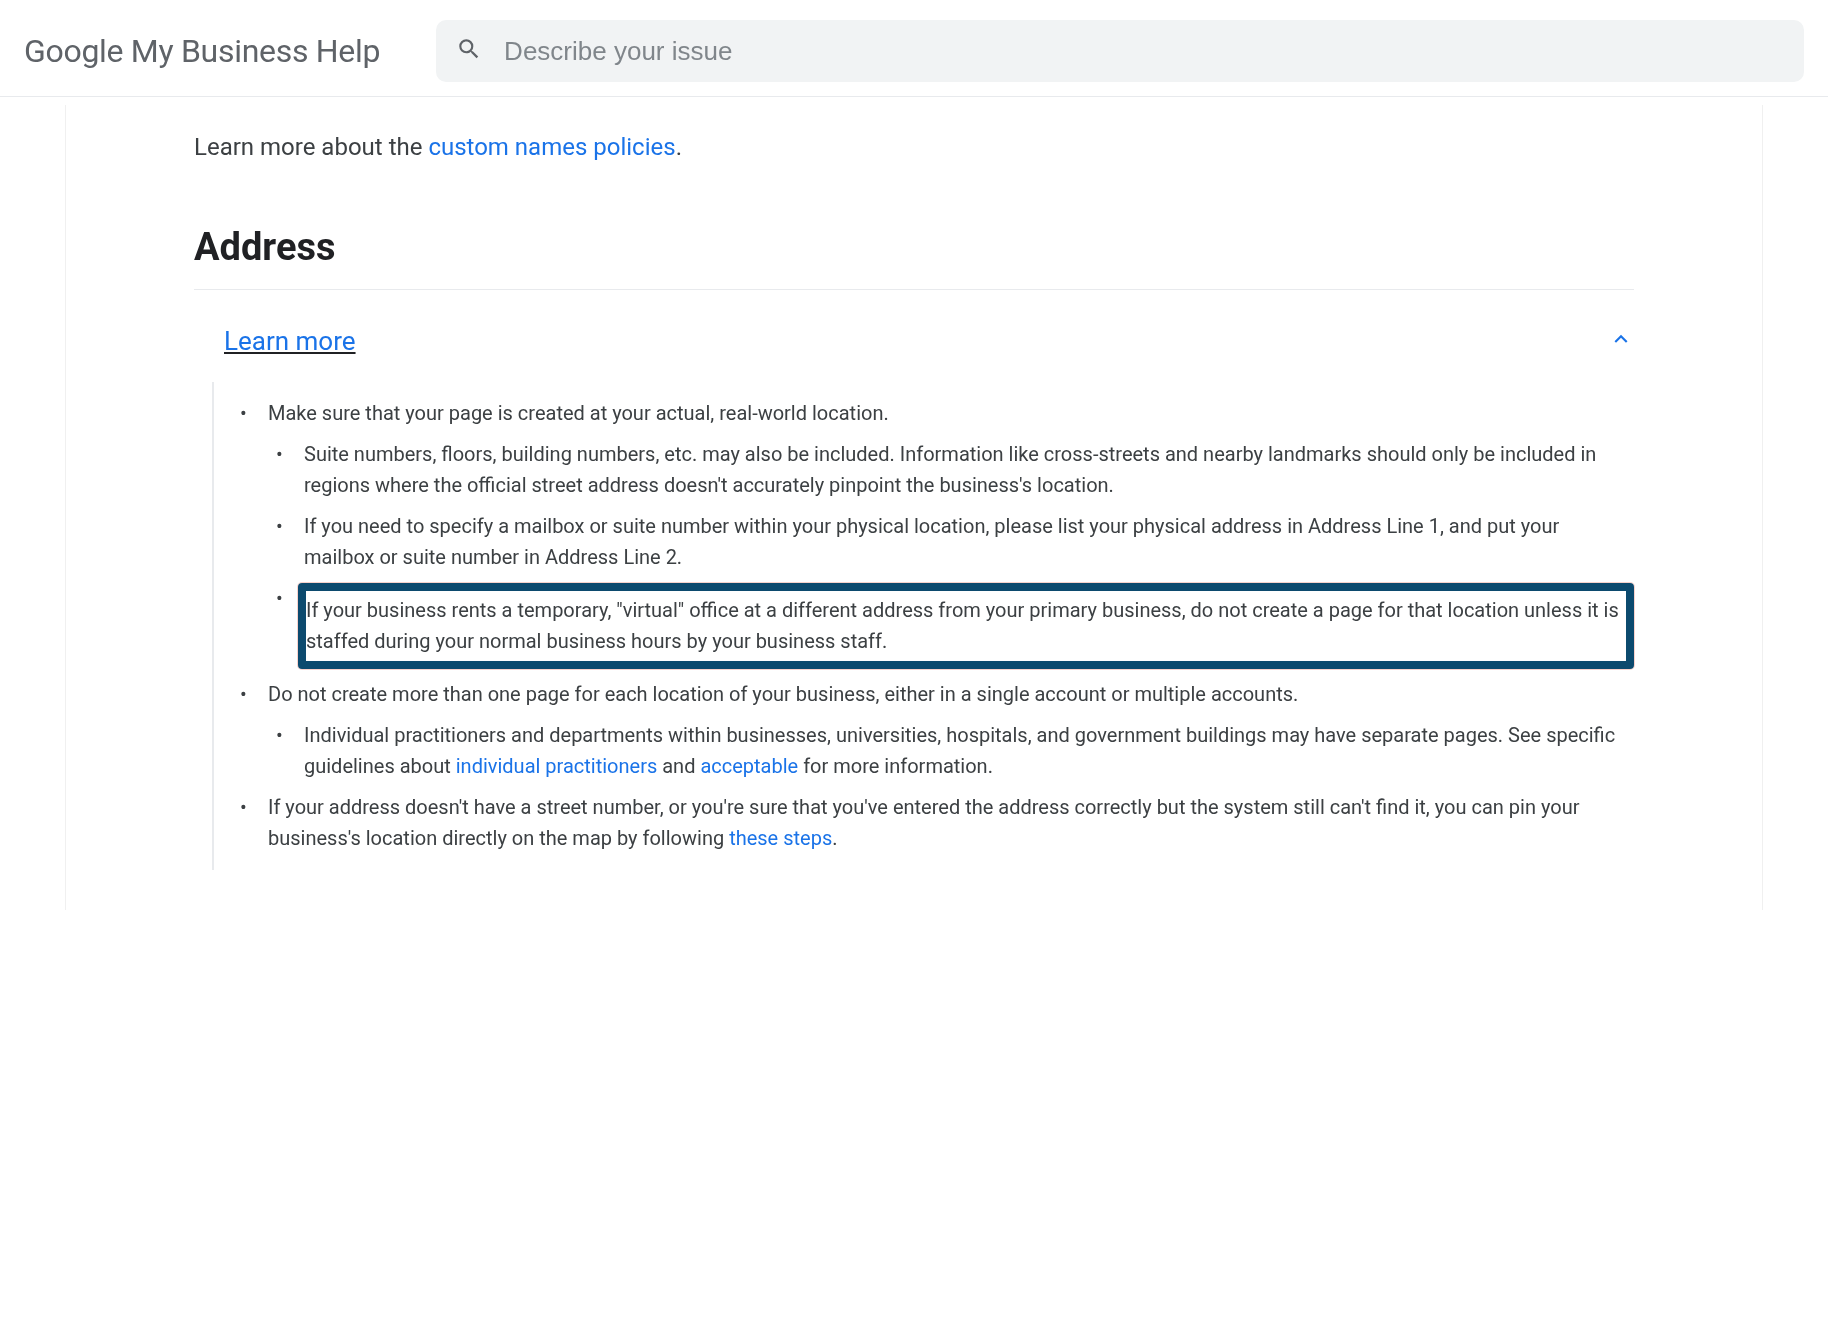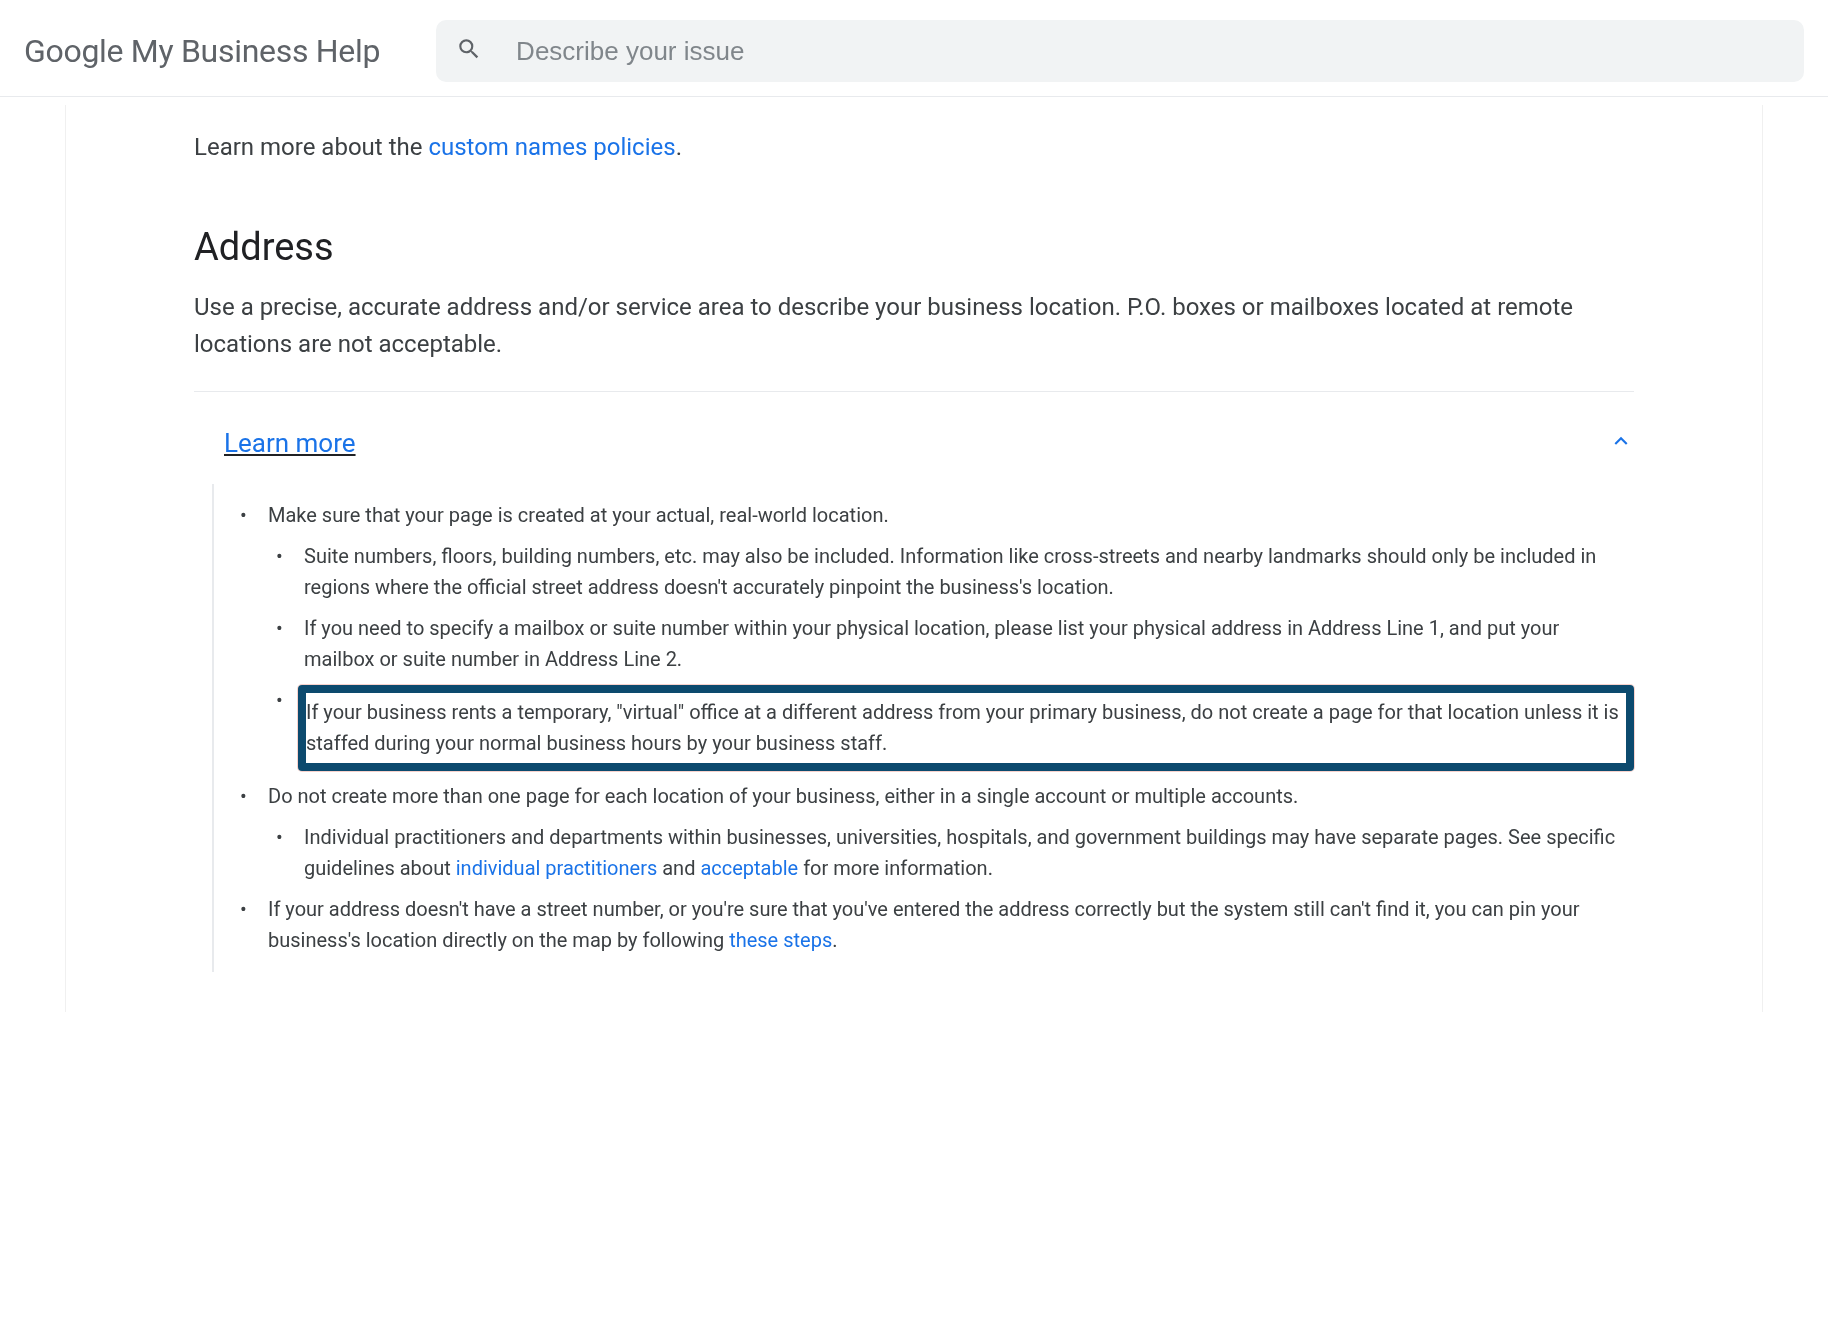--- a/index.html
+++ b/index.html
@@ -24,21 +24,21 @@
     white-space: nowrap;
   }
   .search-box {
     flex: 1;
     display: flex;
     align-items: center;
     background: #f1f3f4;
     border-radius: 10px;
     height: 62px;
     padding: 0 20px;
-    gap: 34px;
+    gap: 22px;
   }
   .search-icon svg { width: 26px; height: 26px; fill: #5f6368; }
   .search-input {
     border: none;
     background: transparent;
     font-size: 26px;
     color: #5f6368;
     outline: none;
     flex: 1;
   }
@@ -58,21 +58,21 @@
 
   .intro-line {
     font-size: 24px;
     color: #3c4043;
     padding: 28px 0 10px 0;
   }
   a.link { color: #1a73e8; text-decoration: none; }
 
   h2.section-heading {
     font-size: 38px;
-    font-weight: 400;
+    font-weight: 700;
     font-family: "Google Sans", Roboto, Arial, sans-serif;
     color: #202124;
     margin-top: 54px;
     margin-bottom: 20px;
   }
   .section-desc {
     font-size: 24px;
     color: #3c4043;
     line-height: 1.55;
     margin-bottom: 28px;
@@ -145,21 +145,20 @@
 
 <div class="page-wrap">
   <div class="article-card">
 
     <p class="intro-line">
       <span>Learn more about the </span><a href="#" class="link">custom names policies</a><span>.</span>
     </p>
 
     <h2 class="section-heading">Address</h2>
 
-    <p class="section-desc">Use a precise, accurate address and/or service area to describe your business location. P.O. boxes or mailboxes located at remote locations are not acceptable.</p>
 
     <div class="divider"></div>
 
     <div class="expand-row">
       <span class="expand-label">Learn more</span>
       <span class="chevron">
         <svg viewBox="0 0 24 24">
             <path d="M7.41 15.41 12 10.83l4.59 4.58L18 14l-6-6-6 6z"></path>
           </svg>
       </span>

